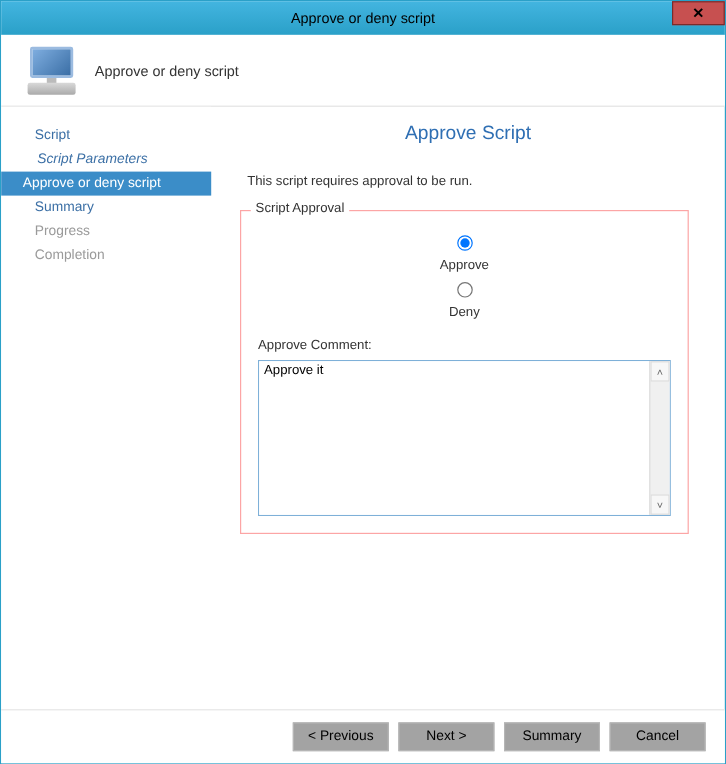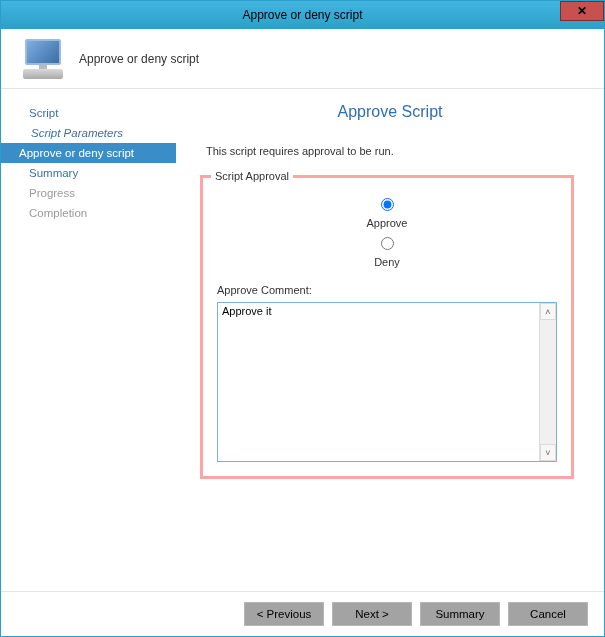--- a/index.html
+++ b/index.html
@@ -107,21 +107,21 @@
     font-size: 16px;
     margin-bottom: 24px;
     text-align: center;
   }
   .info-text {
     font-size: 11px;
     color: #333;
     margin: 0 0 18px 8px;
   }
   .fieldset {
-    border: 3px solid #fca5a5;
+    border: 1px solid #fca5a5;
     margin: 0 8px 0 2px;
     padding: 12px 14px 14px 14px;
     position: relative;
   }
   .fieldset .legend {
     position: absolute;
     top: -8px;
     left: 8px;
     background: #fff;
     padding: 0 4px;
@@ -137,21 +137,21 @@
     flex-direction: column;
   }
   .radio-row input { margin: 0; }
   .comment-label {
     font-size: 11px;
     margin: 16px 0 6px 0;
   }
   .textarea-wrap {
     position: relative;
     border: 1px solid #7eb0d8;
-    height: 160px;
+    height: 130px;
     display: flex;
   }
   .textarea-wrap textarea {
     flex: 1;
     border: none;
     resize: none;
     outline: none;
     font-family: inherit;
     font-size: 11px;
     padding: 2px 4px;

